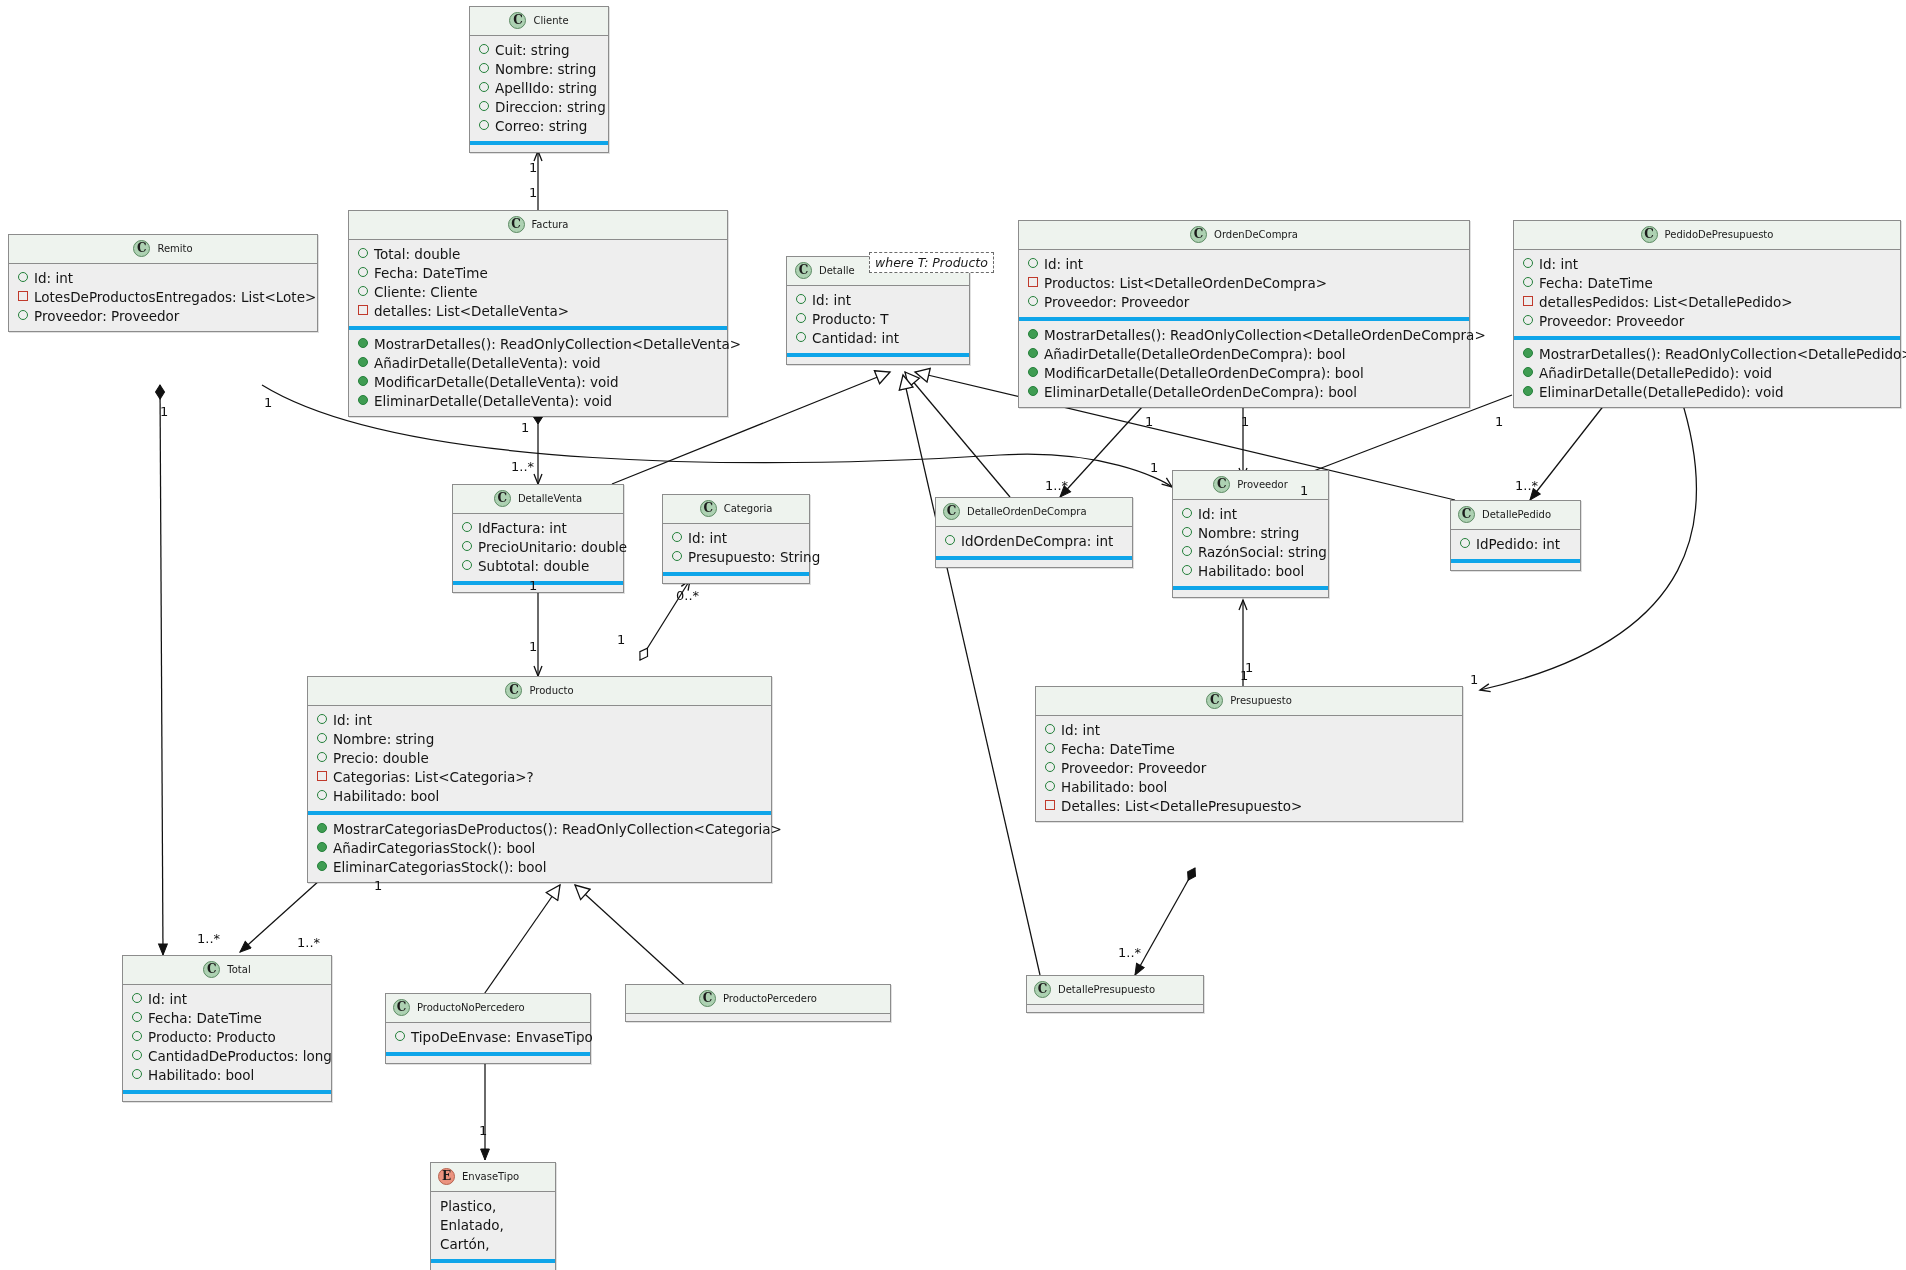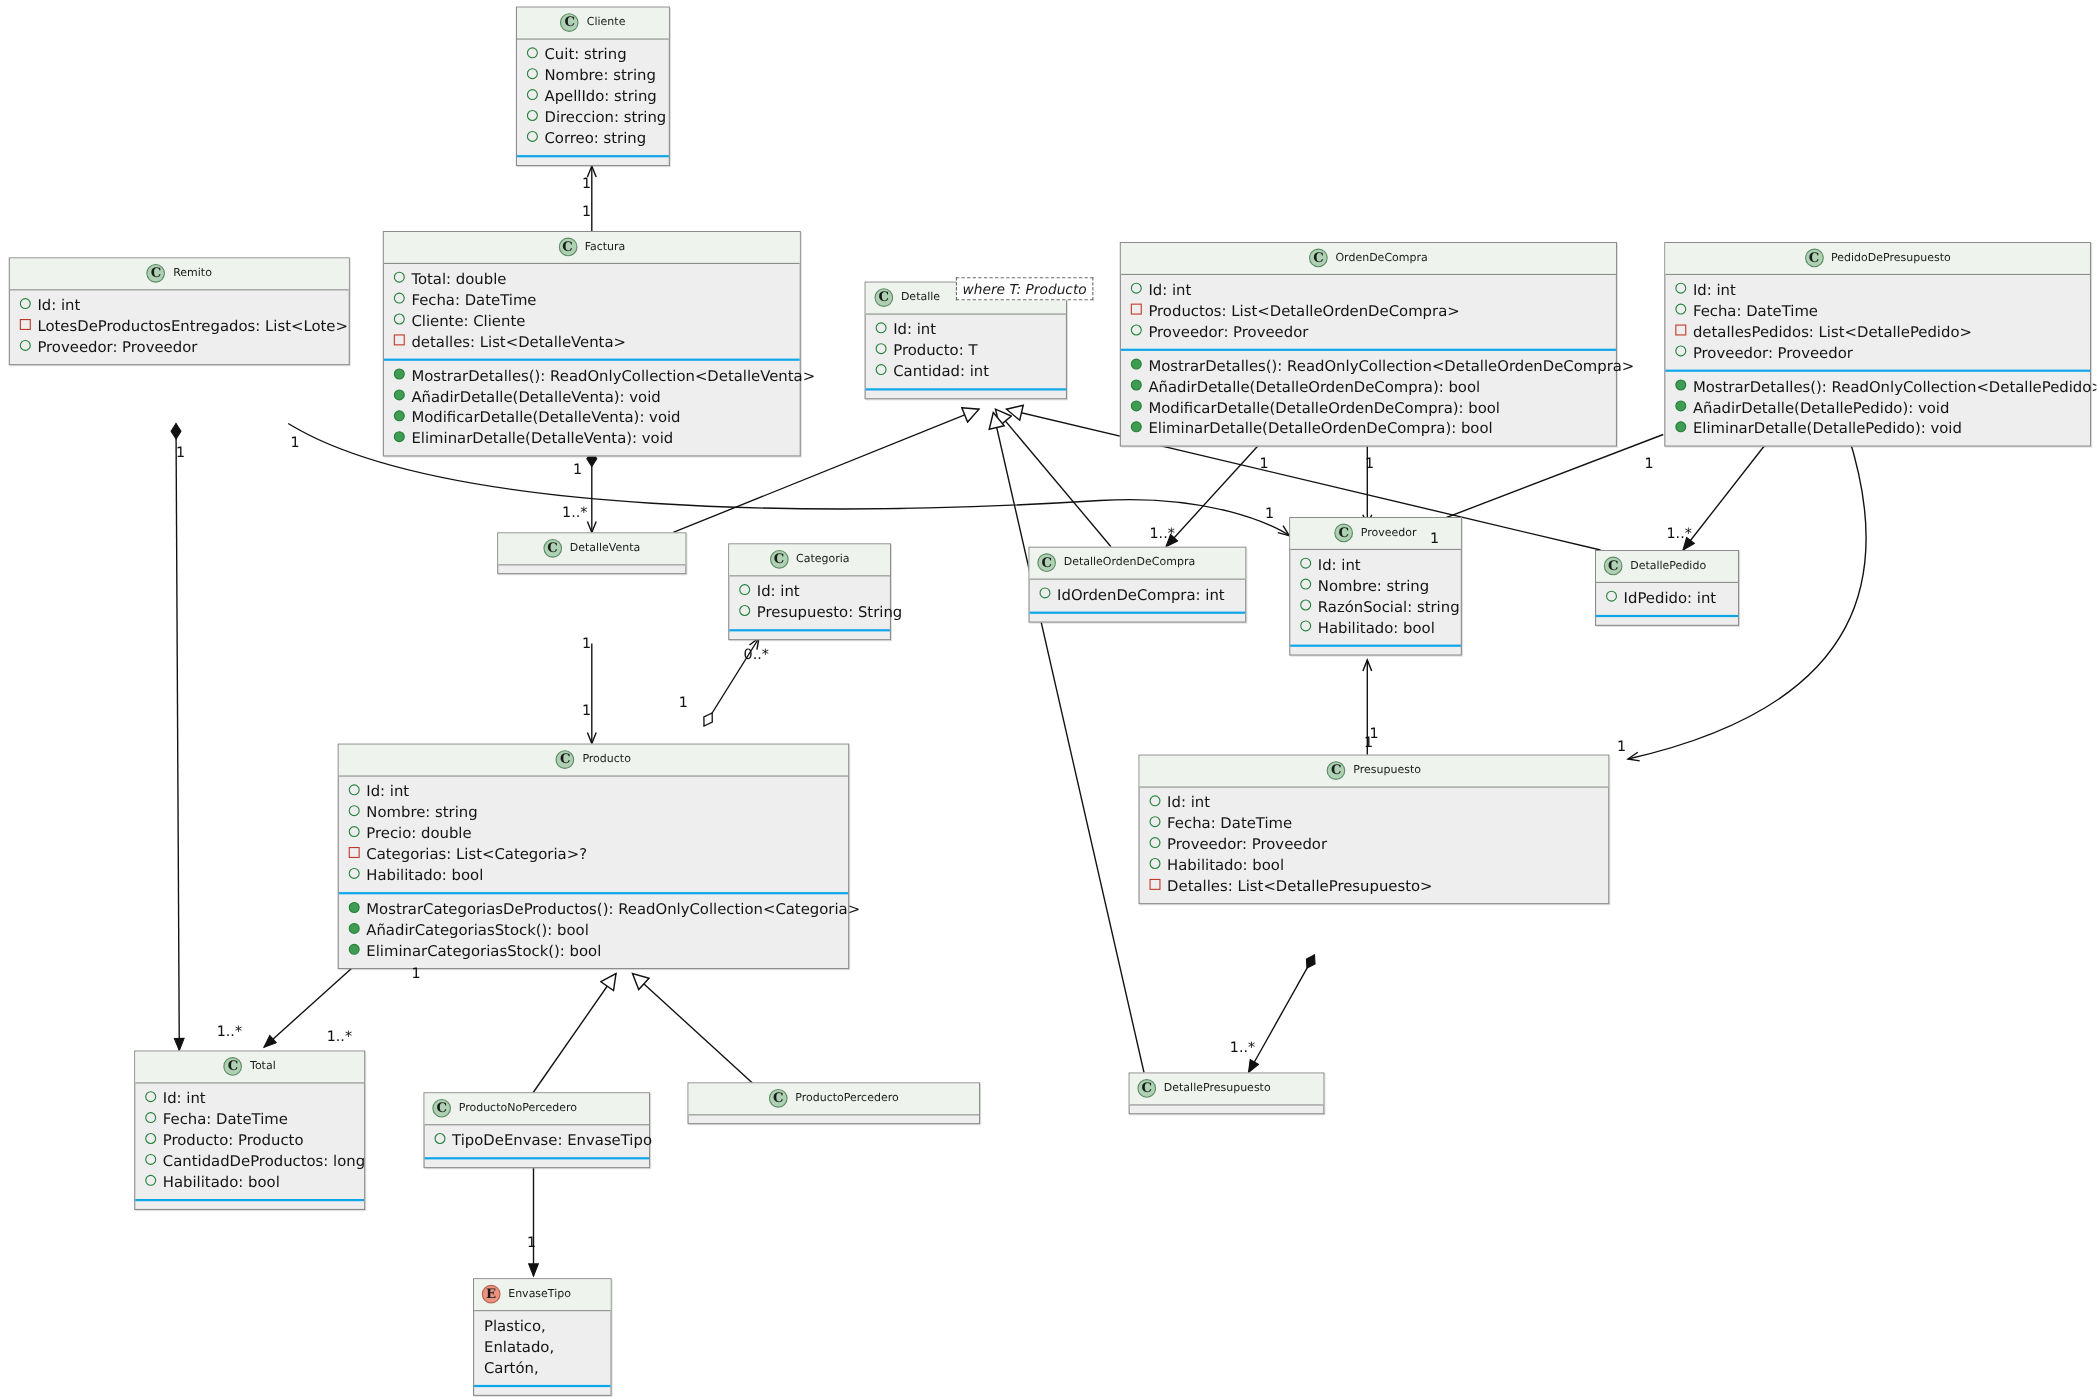--- a/index.html
+++ b/index.html
@@ -54,21 +54,21 @@
     font-weight:bold;
     font-family:"DejaVu Serif","Liberation Serif",serif;
     color:#1b1b1b;
     box-sizing:border-box;
   }
   .badge-class{ background:#ADD1B2; border:1px solid #5c8a63; }
   .badge-enum{ background:#EB937F; border:1px solid #b5634f; }
 
   .compartment{
     padding:5px 8px 5px 9px;
-    border-bottom:2px solid #0ea5e9;
+    border-bottom:4px solid #0ea5e9;
   }
   .compartment:last-child{ border-bottom:none; }
   .compartment.empty{ height:7px; padding:0; }
   .member{
     display:flex;
     align-items:baseline;
     gap:6px;
     font-size:13.5px;
     line-height:19px;
     color:#141414;
@@ -380,20 +380,34 @@
           <span class="vis vis-pub-op"></span>
           <span>EliminarDetalle(DetallePedido): void</span>
         </div>
     </div>
   </div>
 
   <div class="cls" style="left:452px; top:484px; width:172px;">
     <div class="cls-head">
       <span class="badge badge-class">C</span>
       <span class="cls-title">DetalleVenta</span>
+    </div>
+    <div class="compartment">
+      <div class="member">
+          <span class="vis vis-pub-attr"></span>
+          <span>IdFactura: int</span>
+        </div>
+      <div class="member">
+          <span class="vis vis-pub-attr"></span>
+          <span>PrecioUnitario: double</span>
+        </div>
+      <div class="member">
+          <span class="vis vis-pub-attr"></span>
+          <span>Subtotal: double</span>
+        </div>
     </div>
     <div class="compartment empty"></div>
   </div>
 
   <div class="cls" style="left:662px; top:494px; width:148px;">
     <div class="cls-head">
       <span class="badge badge-class">C</span>
       <span class="cls-title">Categoria</span>
     </div>
     <div class="compartment">

